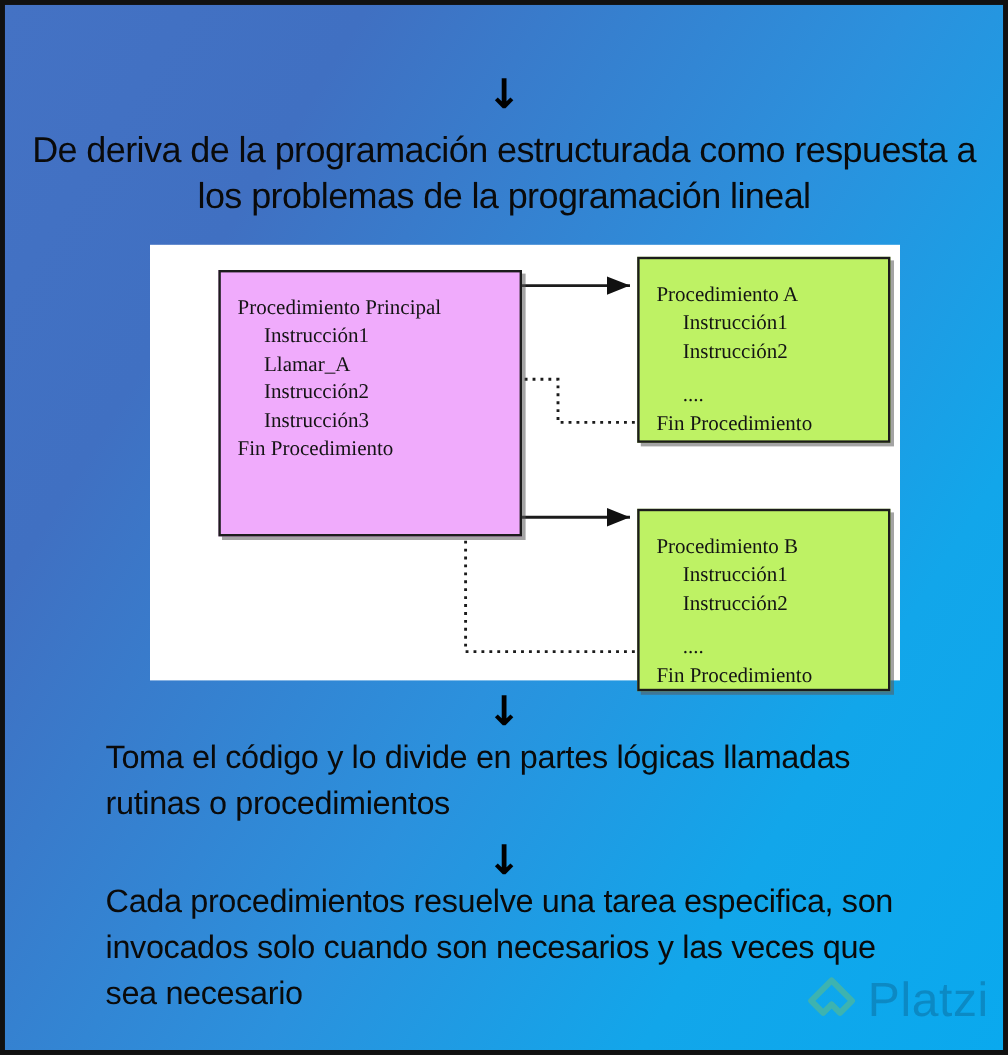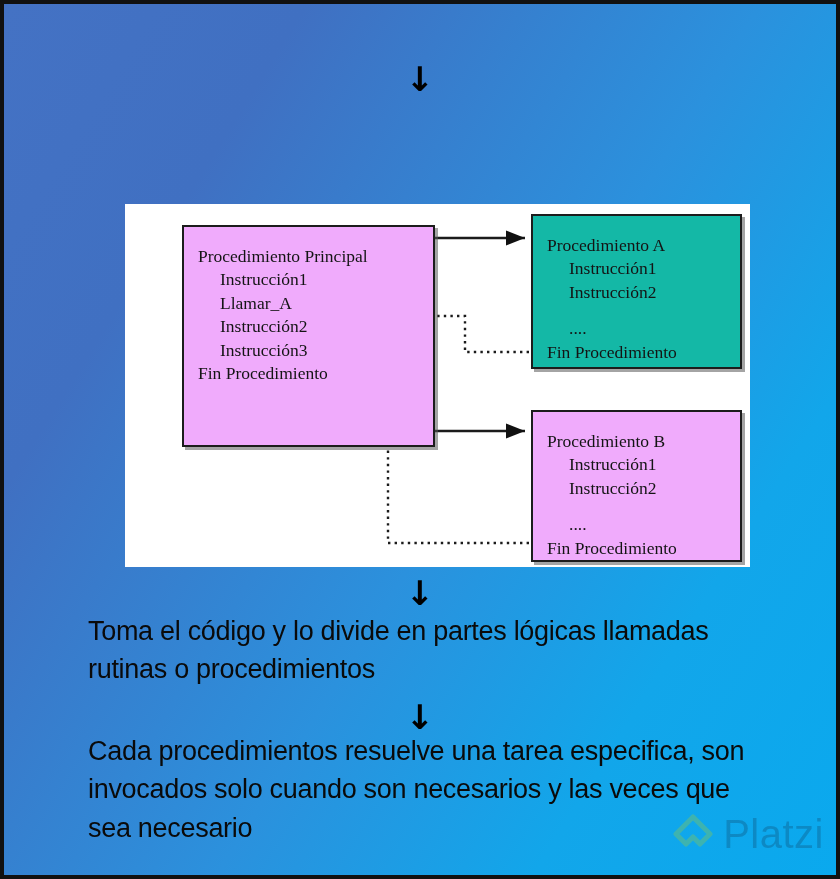--- a/index.html
+++ b/index.html
@@ -105,28 +105,28 @@
     width: 253px;
     height: 222px;
     background: #f0abfc;
     margin-left: 48px;
   }
   .box-a {
     left: 406px;
     top: 10px;
     width: 211px;
     height: 155px;
-    background: #14b8a6;
+    background: #bef264;
   }
   .box-b {
     left: 406px;
-    top: 206px;
+    top: 220px;
     width: 211px;
     height: 152px;
-    background: #f0abfc;
+    background: #bef264;
   }
   .code-line { white-space: pre; }
   .indent-1 { padding-left: 22px; }
   .spacer-line { height: 13px; }
 
   
   .watermark {
     position: absolute;
     right: 12px;
     bottom: 18px;
@@ -144,20 +144,21 @@
   }
 </style>
 </head>
 <body>
 
 <div id="slide">
 
 
   <div class="arrow-glyph arrow-1">↓</div>
 
+  <div class="lead-text">De deriva de la programación estructurada como respuesta a los problemas de la programación lineal</div>
 
   <div class="diagram-panel">
 
     <svg class="diagram-svg" viewBox="0 0 625 363">
       <defs>
         <marker id="arrowR" markerWidth="9" markerHeight="9" refX="8" refY="3.2" orient="auto">
           <path d="M0,0 L8,3.2 L0,6.4 z" fill="#111111"></path>
         </marker>
         <marker id="arrowL" markerWidth="11" markerHeight="11" refX="9" refY="4" orient="auto">
           <path d="M9,0 L9,8 L0,4 z" fill="#111111"></path>

